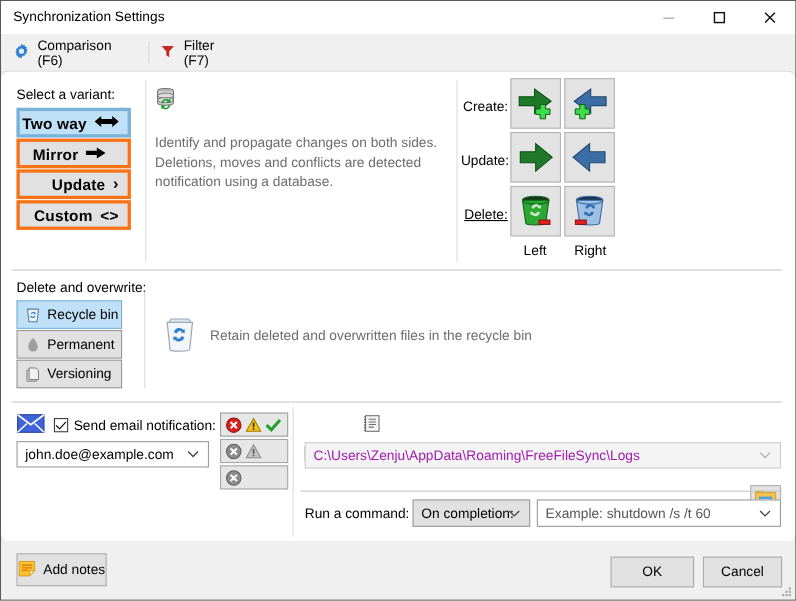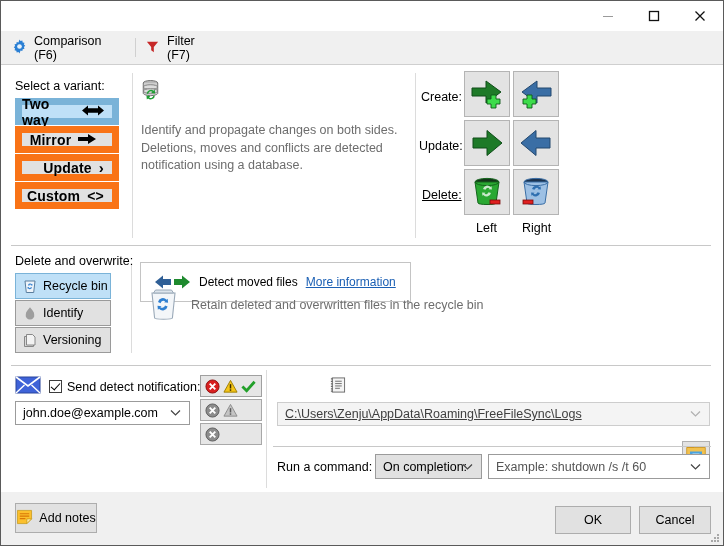--- a/index.html
+++ b/index.html
@@ -26,30 +26,30 @@
   .tab .tlabel{margin-left:7px;}
   .tab.inactive{background:#f0f0f0;}
   .tab.active{background:#ffffff;border:1px solid #cfcfcf;border-bottom:none;height:34px;}
   .tab-sep{position:absolute;top:7px;width:1px;height:19px;background:#d0d0d0;}
   .tab1{left:2px;width:133px;}
   .tab2{left:135px;width:89px;}
   .tab3{left:224px;width:152px;}
 
   
   .panel{position:absolute;left:0;top:63px;width:722px;height:428px;background:#fff;
-         border-top:1px solid #cfcfcf;box-sizing:border-box;}
+         border-top:1px solid #cfcfcf;box-sizing:border-box;border-radius:7px;}
   .hline{position:absolute;background:#c8c8c8;height:1px;}
   .vline{position:absolute;background:#c8c8c8;width:1px;}
 
   .lbl{position:absolute;font-size:12.5px;color:#000;white-space:nowrap;}
   .grey{color:#6d6d6d;}
 
   
   .vbtn{position:absolute;left:14px;width:104px;height:27px;box-sizing:border-box;
-        border:7px solid #f97316;background:#e1e1e1;
+        border:3px solid #f97316;background:#e1e1e1;
         display:flex;align-items:center;justify-content:flex-end;
         padding-right:8px;font-weight:bold;font-size:14px;letter-spacing:.2px;}
   .vbtn.sel{background:#bfe0f7;border-color:#7ab3d8;}
   .vbtn .varr{margin-left:7px;display:inline-block;}
 
   
   .cbx{display:inline-block;width:13px;height:13px;border:1px solid #3c3c3c;background:#fff;
        box-sizing:border-box;position:relative;vertical-align:-2px;}
   .cbx.on::after{content:"";position:absolute;left:3px;top:0px;width:4px;height:8px;
        border:solid #000;border-width:0 1.6px 1.6px 0;transform:rotate(42deg);}
@@ -68,21 +68,21 @@
   .dbtn{position:absolute;left:14px;width:96px;height:26px;box-sizing:border-box;
         border:1px solid #9a9a9a;background:#e1e1e1;display:flex;align-items:center;
         padding-left:7px;font-size:12.5px;}
   .dbtn.sel{background:#bfe0f7;border-color:#7ab3d8;}
   .dbtn .dico{margin-right:6px;display:flex;}
 
   
   .combo{position:absolute;box-sizing:border-box;border:1px solid #9b9b9b;background:#fff;
          display:flex;align-items:center;padding-left:7px;font-size:12.5px;color:#555;}
   .combo .chev{position:absolute;right:8px;top:50%;transform:translateY(-50%);}
-  .combo.disabled{background:#f4f4f4;color:#404040;border-color:#cdcdcd;text-decoration:underline;}
+  .combo.disabled{background:#f4f4f4;color:#a21caf;border-color:#cdcdcd;}
   .combo.grey{background:#e1e1e1;border-color:#9b9b9b;color:#000;}
 
   
   .nbtn{position:absolute;left:199px;width:62px;height:22px;box-sizing:border-box;
         border:1px solid #a8a8a8;background:#e6e6e6;display:flex;align-items:center;
         padding-left:4px;gap:3px;}
   .nbtn.sel{background:#e6e6e6;border-color:#a0a0a0;}
 
   
   .bottombar{position:absolute;left:0;top:491px;width:722px;height:53px;background:#f0f0f0;}
@@ -94,20 +94,21 @@
   .browse{position:absolute;left:681px;top:376px;width:28px;height:26px;background:#e3e3e3;
           border:1px solid #b0b0b0;box-sizing:border-box;display:flex;align-items:center;justify-content:center;}
   .u{text-decoration:underline;}
 </style>
 </head>
 <body>
 
 <div class="window">
 
   <div class="titlebar">
+    <div class="title-text">Synchronization Settings</div>
     <div class="tb-btns">
       <div class="tb-btn">
         <svg width="12" height="12" viewBox="0 0 12 12">
             <rect x="1" y="6" width="10" height="1" fill="#9a9a9a"></rect>
           </svg>
       </div>
       <div class="tb-btn">
         <svg width="12" height="12" viewBox="0 0 12 12">
             <rect x="1.5" y="1.5" width="9" height="9" fill="none" stroke="#111" stroke-width="1.3"></rect>
           </svg>
@@ -178,34 +179,20 @@
           <path d="M3.4 4.2 v10.6 c0 1.45 3.4 2.6 7.6 2.6 s7.6-1.15 7.6-2.6 V4.2" fill="#cfcfcf" stroke="#6f6f6f" stroke-width="1"></path>
           <ellipse cx="11" cy="8.4" rx="7.6" ry="2.4" fill="#dcdcdc" stroke="#6f6f6f" stroke-width=".8"></ellipse>
           <ellipse cx="11" cy="12.6" rx="7.6" ry="2.4" fill="#dcdcdc" stroke="#6f6f6f" stroke-width=".8"></ellipse>
           <path fill="#1e9e33" d="M7 15.5a4.4 4.4 0 0 1 7.2-3.2l1.2-1.2.5 4.2-4.2-.6 1.3-1.3a2.8 2.8 0 0 0-4.4 2.1z"></path>
           <path fill="#1e9e33" d="M15.6 17.2a4.4 4.4 0 0 1-7.2 3.2l-1.2 1.2-.5-4.2 4.2.6-1.3 1.3a2.8 2.8 0 0 0 4.4-2.1z"></path>
         </svg>
       </span>
     </div>
     <div class="lbl grey" style="left:140px;top:57px;width:262px;white-space:normal;line-height:17.5px;">Identify and propagate changes on both sides. Deletions, moves and conflicts are detected notification using a database.</div>
 
-    <div class="movedbox">
-      <div style="display:flex;align-items:center;height:100%;padding-left:13px;gap:8px;">
-        <span style="display:flex;gap:1px;">
-          <svg width="18" height="18" viewBox="0 0 18 18">
-            <path fill="#2f5f96" d="M1 9 L9 2.5 V6 H17 V12 H9 V15.5 Z"></path>
-          </svg>
-          <svg width="18" height="18" viewBox="0 0 18 18">
-            <path fill="#1e8a2e" d="M17 9 L9 2.5 V6 H1 V12 H9 V15.5 Z"></path>
-          </svg>
-        </span>
-        <span>Detect moved files</span>
-        <span class="link">More information</span>
-      </div>
-    </div>
 
     <div class="vline" style="left:414px;top:8px;height:165px;background:#dcdcdc;"></div>
 
     <div class="lbl" style="left:420px;top:25px;">Create:</div>
     <div class="lbl" style="left:418px;top:74px;">Update:</div>
     <div class="lbl" style="left:421px;top:123px;text-decoration:underline;">Delete:</div>
 
     <div class="dirbtn" style="left:463px;top:6px;">
       <svg width="36" height="34" viewBox="0 0 36 34">
         <path fill="#1e7a28" stroke="#0f4d18" stroke-width="1" d="M3 11 H17 V4 L32 15 L17 26 V19 H3 Z"></path>
@@ -266,21 +253,21 @@
         </svg>
       </span>
       <span>Recycle bin</span>
     </div>
     <div class="dbtn" style="top:235px;">
       <span class="dico">
         <svg width="14" height="15" viewBox="0 0 14 15">
           <path fill="#9e9e9e" d="M7 1.2c2.3 2.8 4.2 4.5 4.2 7.3A4.2 4.2 0 0 1 7 13.6a4.2 4.2 0 0 1-4.2-5.1C2.8 5.7 4.7 4 7 1.2z"></path>
         </svg>
       </span>
-      <span>Identify</span>
+      <span>Permanent</span>
     </div>
     <div class="dbtn" style="top:262px;">
       <span class="dico">
         <svg width="14" height="15" viewBox="0 0 14 15">
           <path fill="#d8d8d8" stroke="#7d7d7d" stroke-width=".9" d="M1.5 3.5 h7 l2 2 v8 h-9 z"></path>
           <path fill="#f2f2f2" stroke="#7d7d7d" stroke-width=".9" d="M3.5 1.5 h6 l2.5 2.5 v8 h-8.5 z"></path>
         </svg>
       </span>
       <span>Versioning</span>
     </div>
@@ -302,21 +289,21 @@
     <div style="position:absolute;left:14px;top:311px;display:flex;align-items:center;gap:8px;">
       <span>
         <svg width="26" height="18" viewBox="0 0 26 18">
           <rect x="1" y="1" width="24" height="16" fill="#3f63d8" stroke="#29459c" stroke-width="1"></rect>
           <path d="M1 1 L13 10 L25 1" fill="none" stroke="#fff" stroke-width="1.6"></path>
           <path d="M1 17 L9.5 9 M25 17 L16.5 9" fill="none" stroke="#fff" stroke-width="1.4"></path>
         </svg>
       </span>
       <label style="display:flex;align-items:center;gap:5px;font-size:12.5px;">
         <span class="cbx on"></span>
-        <span>Send detect notification:</span>
+        <span>Send email notification:</span>
       </label>
     </div>
 
     <div class="combo" style="left:14px;top:336px;width:175px;height:24px;color:#000;">
       <span>john.doe@example.com</span>
       <span class="chev">
         <svg width="11" height="8" viewBox="0 0 11 8">
             <path d="M1 1.5 L5.5 6 L10 1.5" fill="none" stroke="#444" stroke-width="1.2"></path>
           </svg>
       </span>

